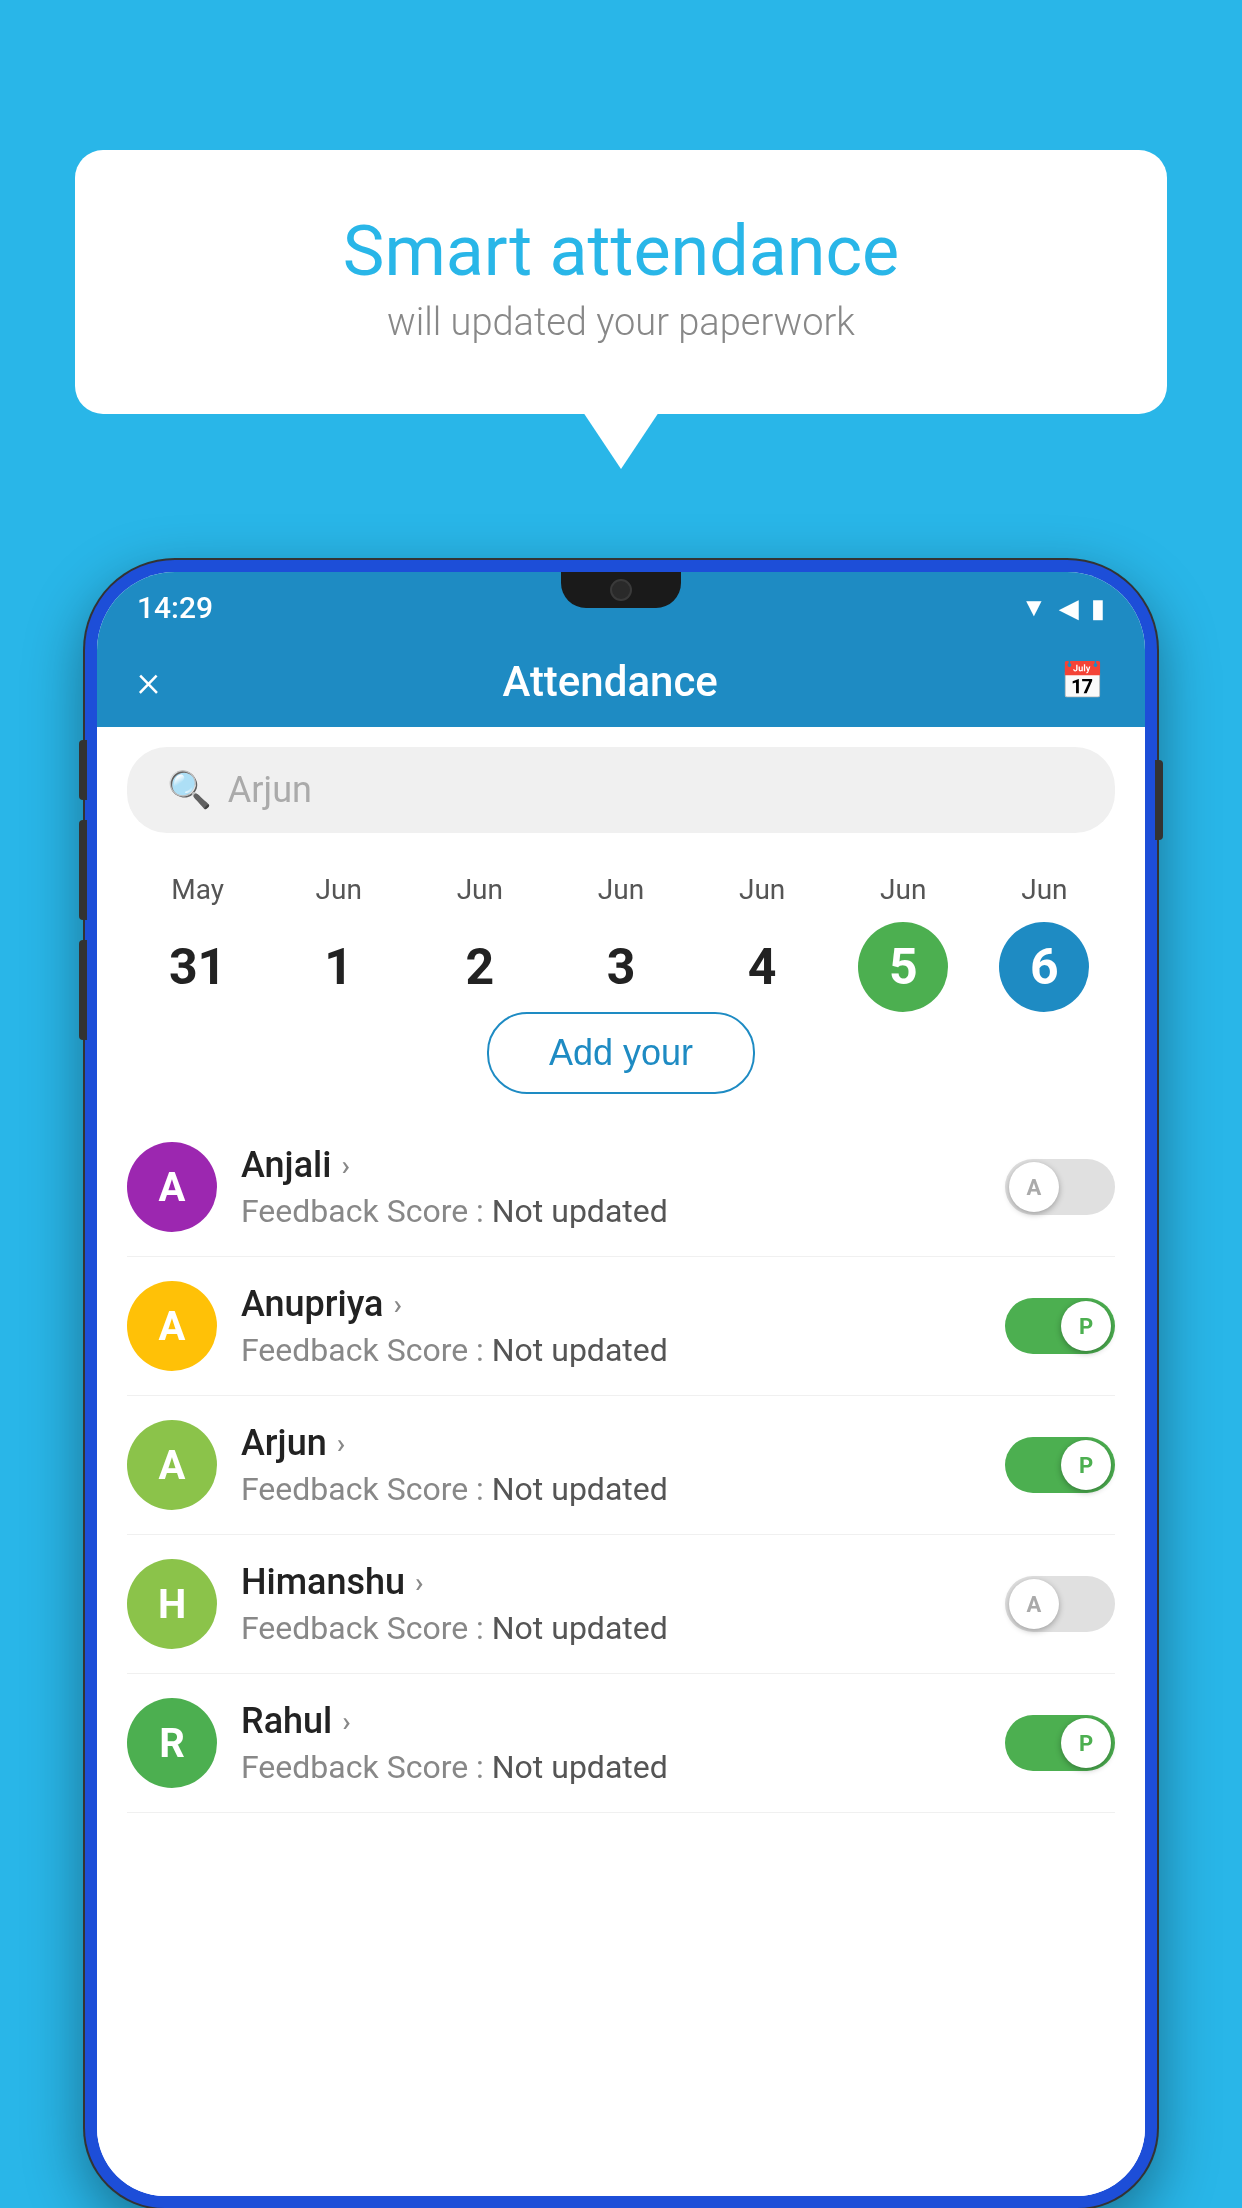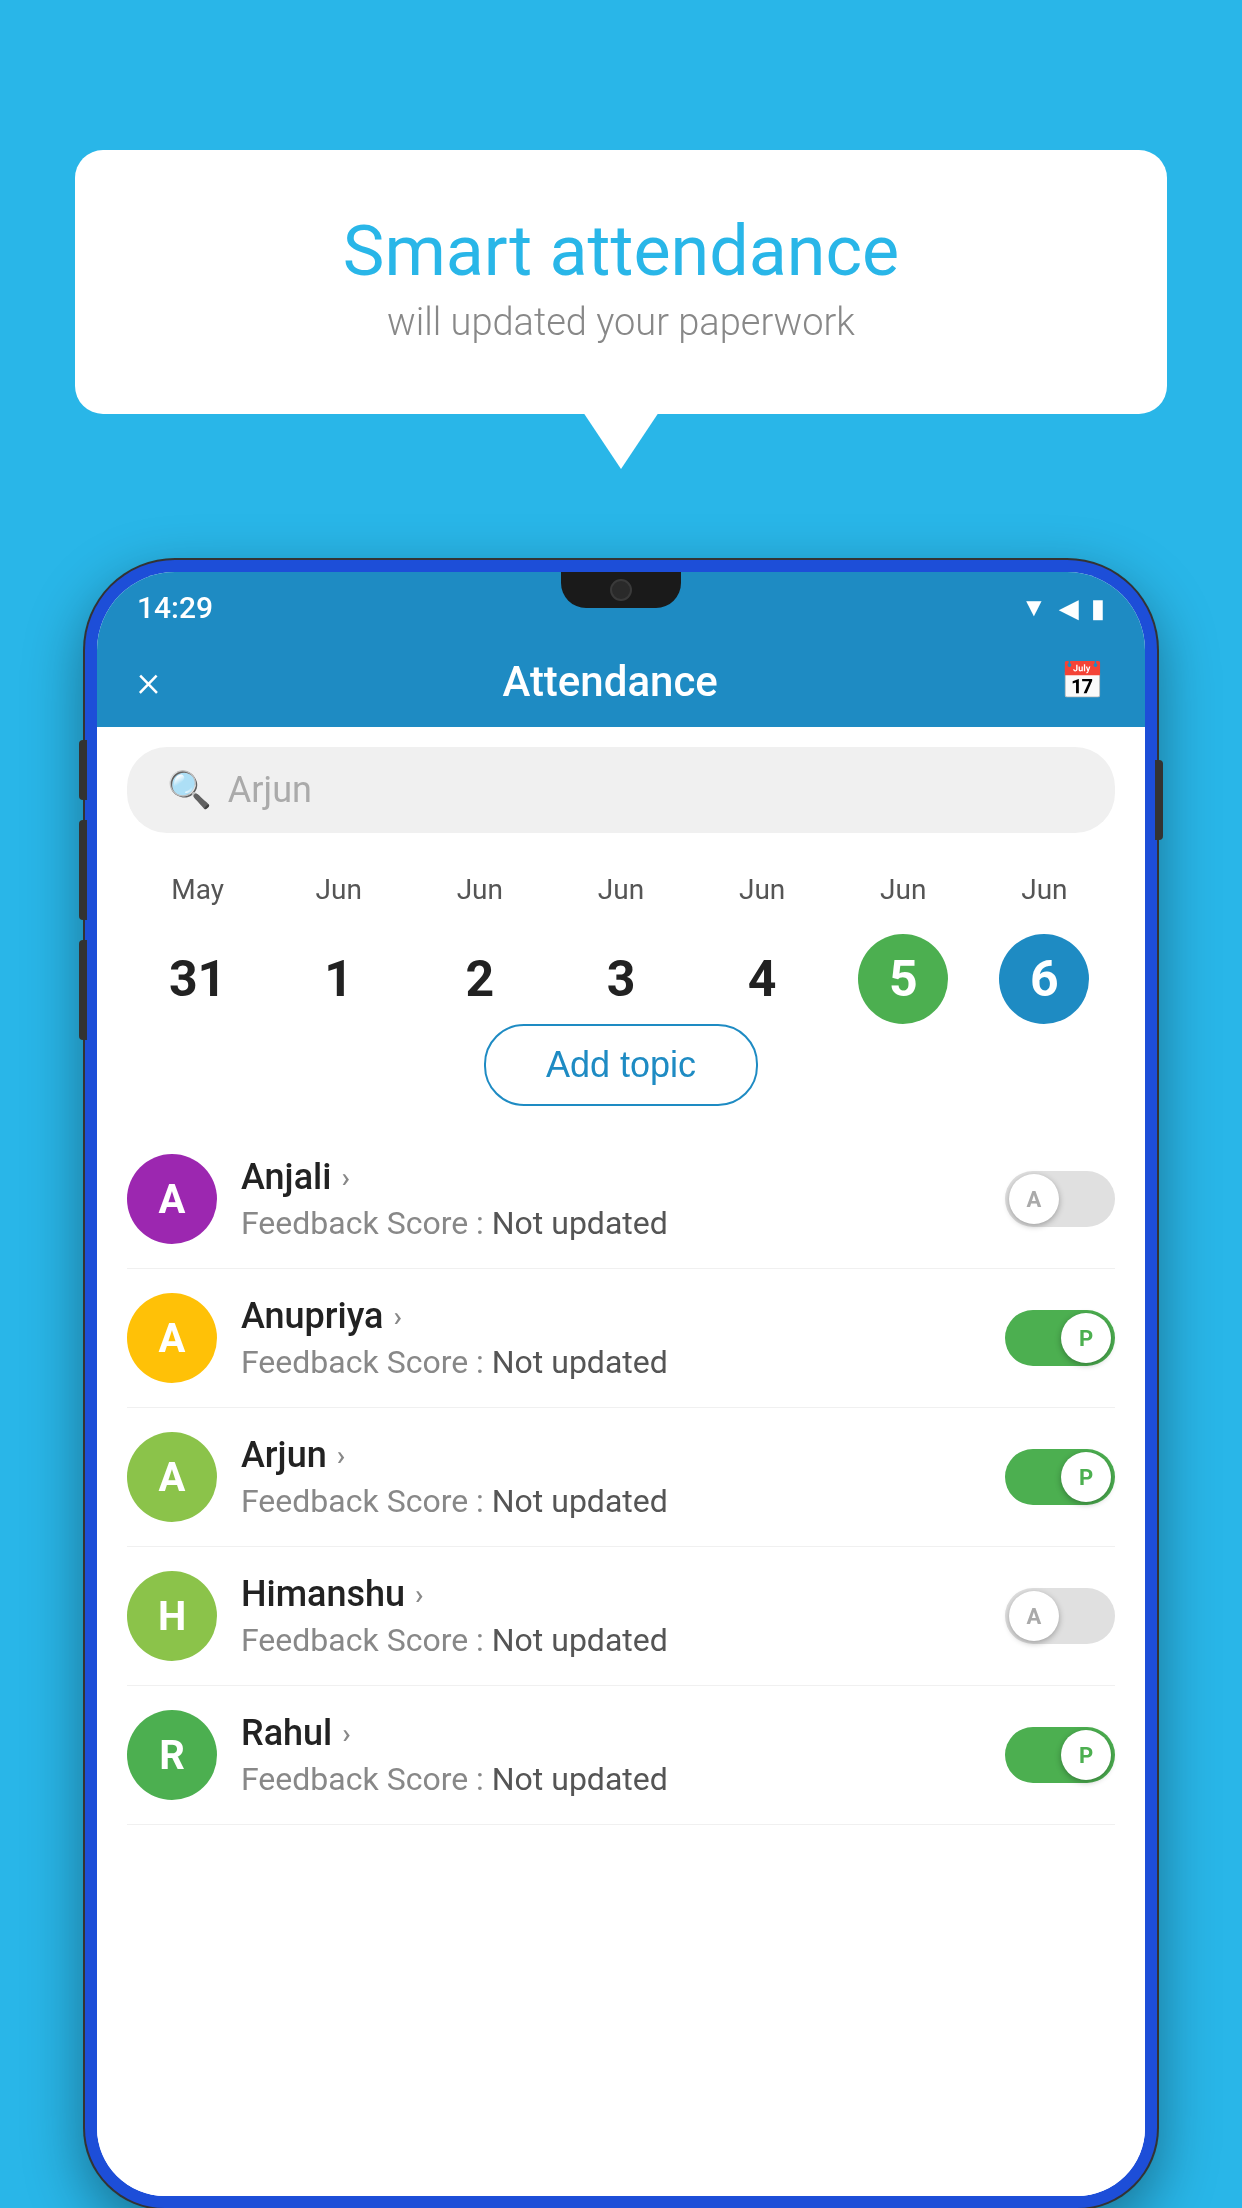--- a/index.html
+++ b/index.html
@@ -209,21 +209,21 @@
     
     .calendar-strip {
       display: flex;
       padding: 20px 30px 0;
       justify-content: space-around;
     }
     .cal-day {
       display: flex;
       flex-direction: column;
       align-items: center;
-      gap: 28px;
+      gap: 16px;
     }
     .cal-month {
       font-size: 28px;
       color: #555;
     }
     .cal-date {
       font-size: 50px;
       font-weight: 700;
       color: #222;
       width: 90px;
@@ -432,21 +432,21 @@
             <div class="cal-month">Jun</div>
             <div class="cal-date today">5</div>
           </div>
           <div class="cal-day">
             <div class="cal-month">Jun</div>
             <div class="cal-date selected">6</div>
           </div>
         </div>
 
 
-      <button class="add-topic-btn">Add topic</button>
+      <button class="add-topic-btn">Add your</button>
 
 
       <div class="student-list" id="student-list">
           <div class="student-item">
             <div class="student-avatar" style="background: rgb(156, 39, 176);">A</div>
             <div class="student-info">
               <div class="student-name">Anjali <span class="chevron">›</span></div>
               <div class="student-feedback">Feedback Score : <span>Not updated</span></div>
             </div>
             <div class="toggle-wrap">

